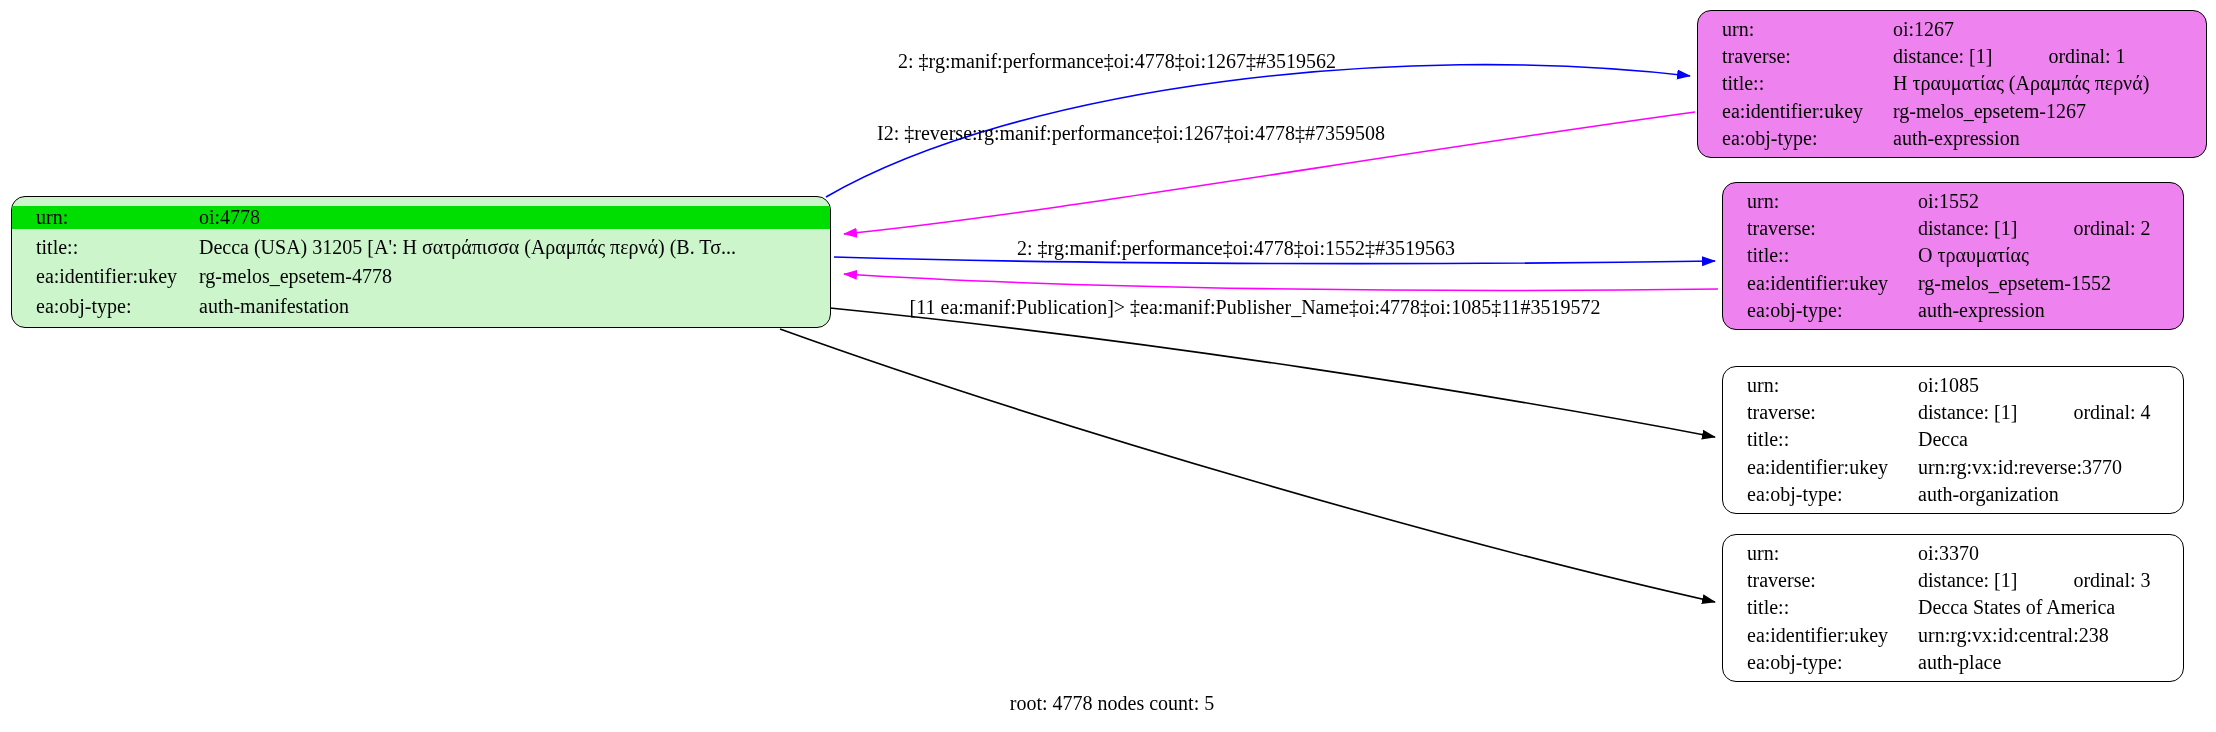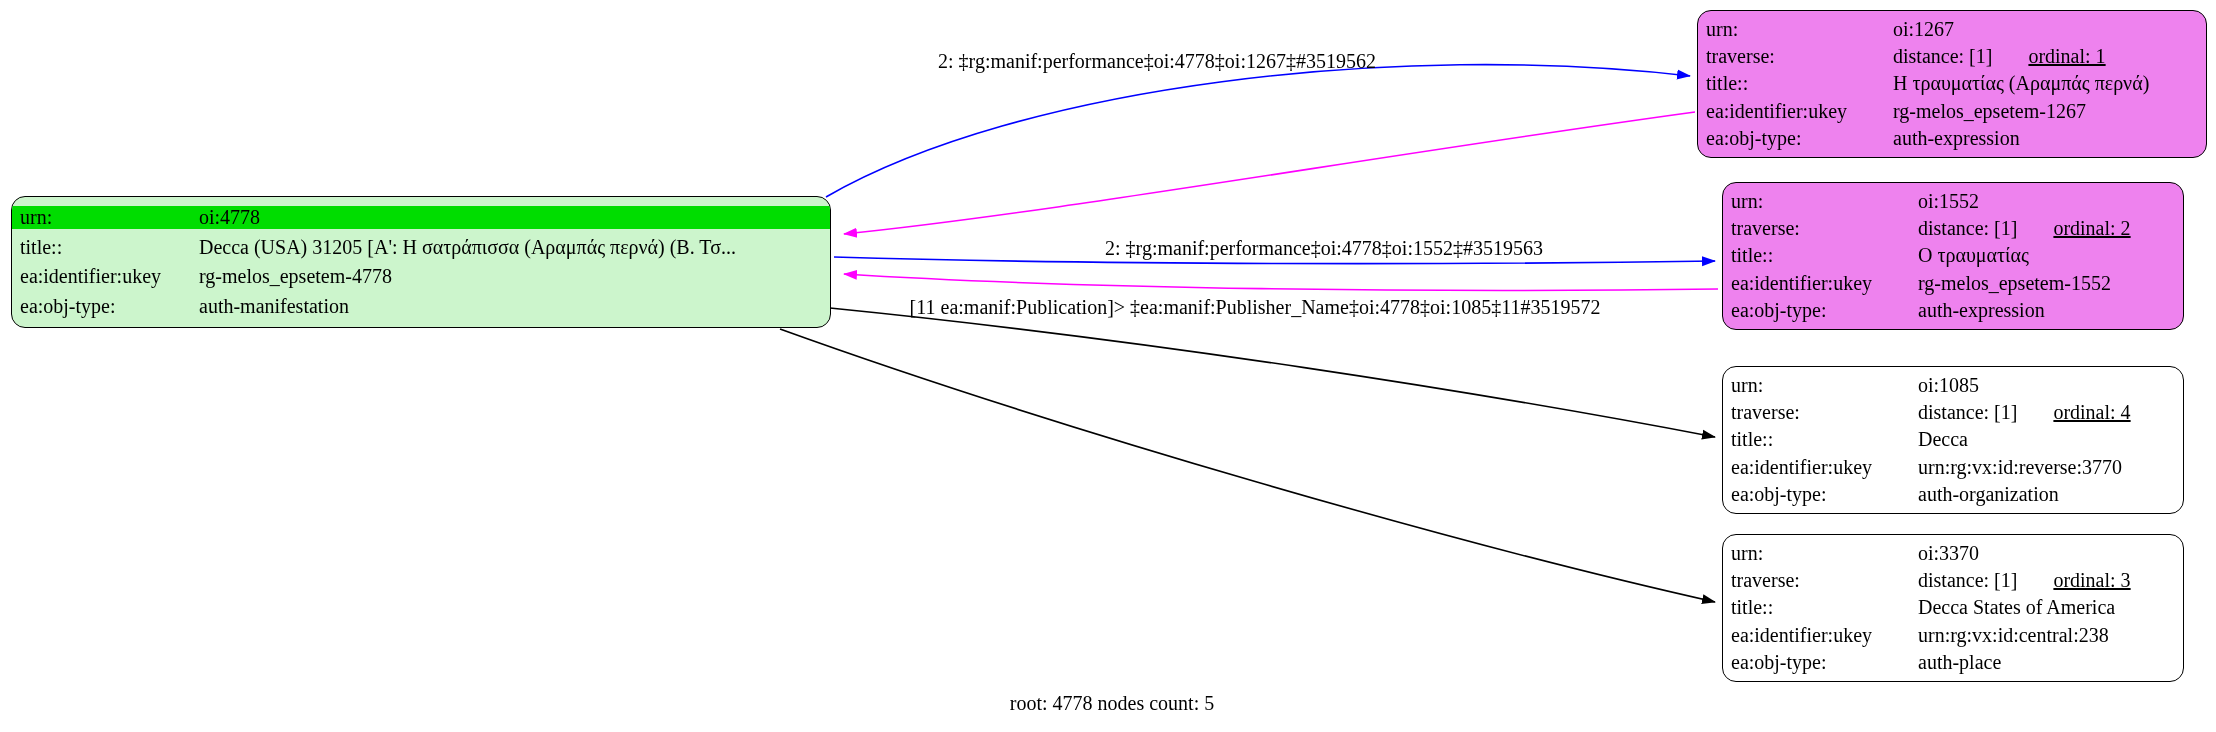--- a/index.html
+++ b/index.html
@@ -24,24 +24,24 @@
     flex-direction: column;
     justify-content: space-evenly;
     padding: 3px 0;
     z-index: 2;
   }
   .node.root-node   { background: #ccf5cc; }
   .node.expr-node   { background: #ee82ee; }
   .node.plain-node  { background: #ffffff; }
   .node .row { display: flex; align-items: center; white-space: nowrap; }
   .node .row.highlight { background: #00dd00; }
-  .node .lbl { flex: 0 0 195px; padding-left: 8px; }
+  .node .lbl { flex: 0 0 195px; padding-left: 24px; }
   .node.root-node .lbl { flex: 0 0 187px; }
   .node .val  { white-space: nowrap; overflow: hidden; text-overflow: clip; }
-  .node .val2 { margin-left: 36px; white-space: nowrap; text-decoration: underline; }
+  .node .val2 { margin-left: 56px; white-space: nowrap; }
   .edge-label {
     position: absolute;
     transform: translate(-50%, -50%);
     white-space: nowrap;
     z-index: 1;
   }
   .footer {
     position: absolute;
     left: 8px;
     right: 0;
@@ -183,19 +183,20 @@
     <div class="row">
       <span class="lbl">ea:identifier:ukey</span>
       <span class="val">urn:rg:vx:id:central:238</span>
     </div>
     <div class="row">
       <span class="lbl">ea:obj-type:</span>
       <span class="val">auth-place</span>
     </div>
   </div>
 
-  <div class="edge-label" style="left:1117px; top:61px;margin-left:40px;">2: ‡rg:manif:performance‡oi:4778‡oi:1267‡#3519562</div>
-  <div class="edge-label" style="left:1324px; top:248px;">2: ‡rg:manif:performance‡oi:4778‡oi:1552‡#3519563</div>
+  <div class="edge-label" style="left:1117px; top:61px;">2: ‡rg:manif:performance‡oi:4778‡oi:1267‡#3519562</div>
+  <div class="edge-label" style="left:1131px; top:133px;">I2: ‡reverse:rg:manif:performance‡oi:1267‡oi:4778‡#7359508</div>
+  <div class="edge-label" style="left:1236px; top:248px;">2: ‡rg:manif:performance‡oi:4778‡oi:1552‡#3519563</div>
   <div class="edge-label" style="left:1255px; top:307px;">[11 ea:manif:Publication]&gt; ‡ea:manif:Publisher_Name‡oi:4778‡oi:1085‡11#3519572</div>
 
   <div class="footer">root: 4778 nodes count: 5</div>
 
 </div>
 
 </body></html>

